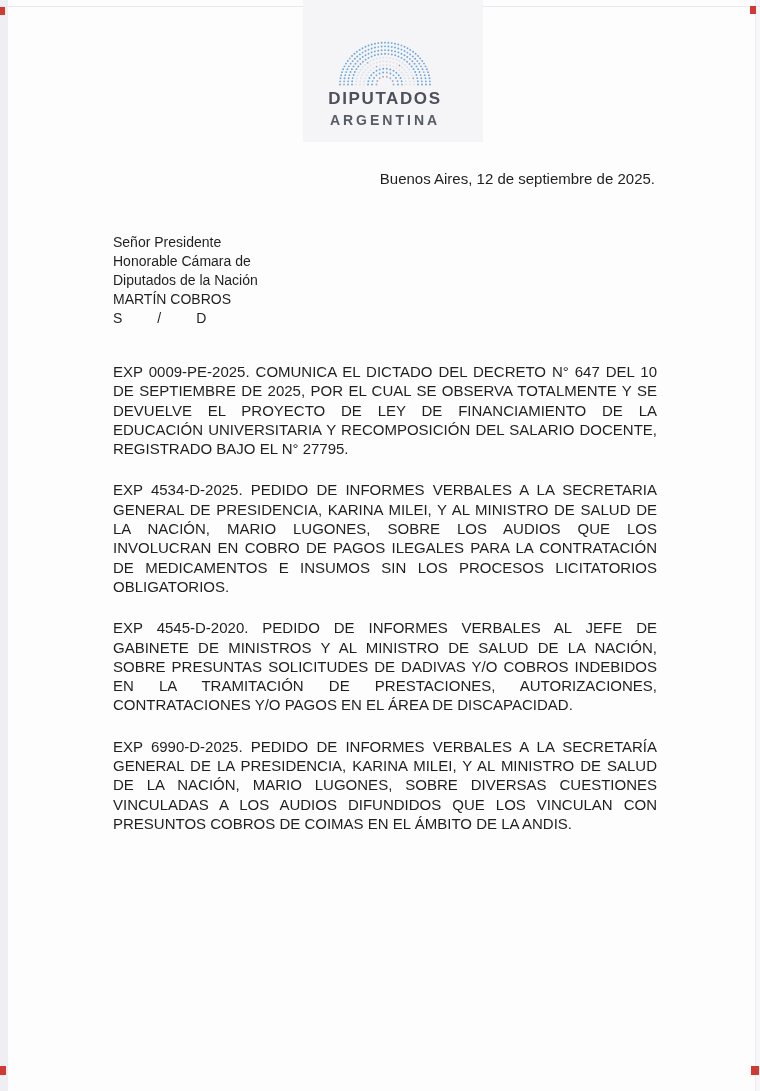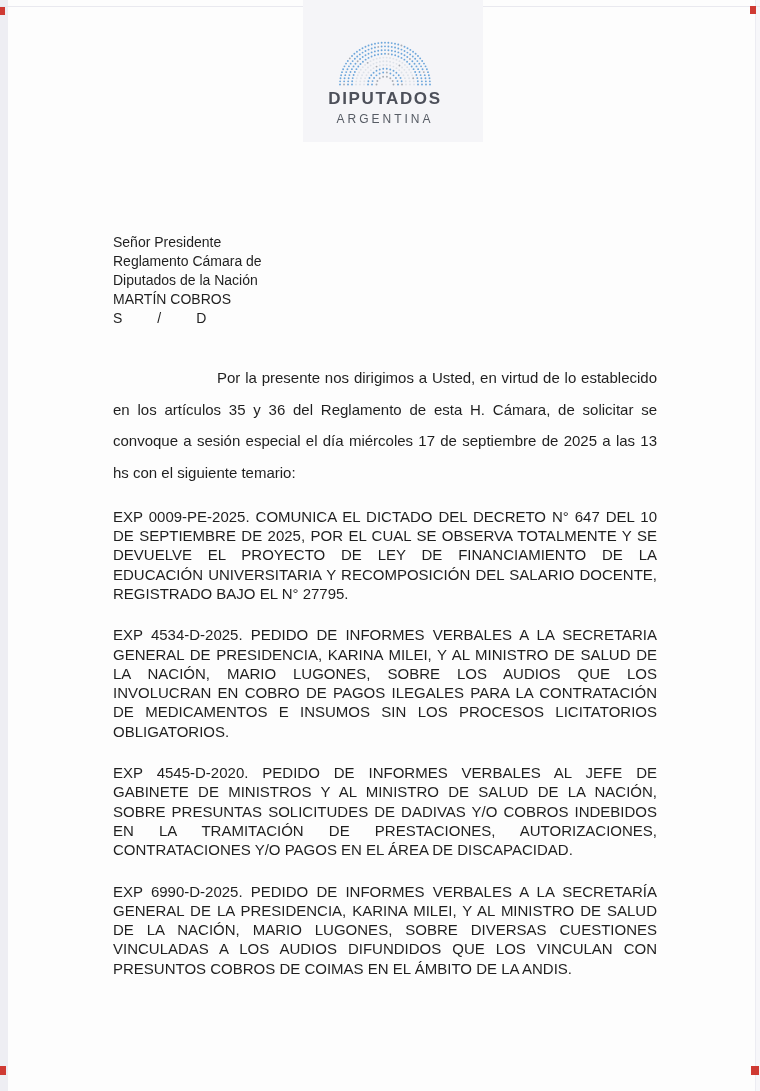--- a/index.html
+++ b/index.html
@@ -16,21 +16,21 @@
   .crop-mark { position:absolute; background:#cf3a33; }
   .crop-tl { left:0; top:7px; width:5px; height:8px; }
   .crop-tr { left:750px; top:6px; width:6px; height:8px; }
   .crop-bl { left:0; top:1066px; width:6px; height:9px; }
   .crop-br { left:751px; top:1066px; width:8px; height:9px; }
 
   .logo-backdrop { position:absolute; left:303px; top:0; width:180px; height:142px; background:#f5f5f8; }
   .logo { position:absolute; left:295px; top:38px; width:180px; text-align:center; }
   .logo svg { display:block; margin:0 auto; }
   .logo-title { font-size:17px; font-weight:600; letter-spacing:1.6px; color:#4d505a; margin-top:3px; }
-  .logo-subtitle { font-size:12px; font-weight:400; letter-spacing:3px; color:#565b64; margin-top:3px; }
+  .logo-subtitle { font-size:14px; font-weight:700; letter-spacing:3px; color:#565b64; margin-top:3px; }
 
   .date-line { position:absolute; top:170px; right:105px; font-size:15px; }
 
   .recipient { position:absolute; left:113px; top:233px; font-size:14px; line-height:19px; }
   .salutation { display:inline-block; white-space:pre; text-underline-offset:3px; }
 
   .content { position:absolute; left:113px; top:362px; width:544px; }
   .opening {
     font-size:15px; line-height:31.7px; text-align:justify;
     text-indent:104px; margin-bottom:18px;
@@ -312,30 +312,30 @@
         <circle cx="7.00" cy="34.16" r="0.95" fill="#6ea7db"></circle>
         <circle cx="6.13" cy="37.19" r="0.95" fill="#6ea7db"></circle>
         <circle cx="5.50" cy="40.26" r="0.95" fill="#6ea7db"></circle>
         <circle cx="5.13" cy="43.37" r="0.95" fill="#6ea7db"></circle>
         <circle cx="5.00" cy="46.50" r="0.95" fill="#6ea7db"></circle>
       </svg>
     <div class="logo-title">DIPUTADOS</div>
     <div class="logo-subtitle">ARGENTINA</div>
   </div>
 
+  <div class="date-line">Buenos Aires, 12 de septiembre de 2025.</div>
 
   <div class="recipient">
     <div>Señor Presidente</div>
-    <div>Reglamento Cámara de</div>
+    <div>Honorable Cámara de</div>
     <div>Diputados de la Nación</div>
     <div>MARTÍN COBROS</div>
     <div><span class="salutation">S         /         D</span></div>
   </div>
 
   <div class="content">
-    <p class="opening">Por la presente nos dirigimos a Usted, en virtud de lo establecido en los artículos 35 y 36 del Reglamento de esta H. Cámara, de solicitar se convoque a sesión especial el día miércoles 17 de septiembre de 2025 a las 13 hs con el siguiente temario:</p>
     <p class="agenda-item">EXP 0009-PE-2025. COMUNICA EL DICTADO DEL DECRETO N° 647 DEL 10 DE SEPTIEMBRE DE 2025, POR EL CUAL SE OBSERVA TOTALMENTE Y SE DEVUELVE EL PROYECTO DE LEY DE FINANCIAMIENTO DE LA EDUCACIÓN UNIVERSITARIA Y RECOMPOSICIÓN DEL SALARIO DOCENTE, REGISTRADO BAJO EL N° 27795.</p>
     <p class="agenda-item">EXP 4534-D-2025. PEDIDO DE INFORMES VERBALES A LA SECRETARIA GENERAL DE PRESIDENCIA, KARINA MILEI, Y AL MINISTRO DE SALUD DE LA NACIÓN, MARIO LUGONES, SOBRE LOS AUDIOS QUE LOS INVOLUCRAN EN COBRO DE PAGOS ILEGALES PARA LA CONTRATACIÓN DE MEDICAMENTOS E INSUMOS SIN LOS PROCESOS LICITATORIOS OBLIGATORIOS.</p>
     <p class="agenda-item">EXP 4545-D-2020. PEDIDO DE INFORMES VERBALES AL JEFE DE GABINETE DE MINISTROS Y AL MINISTRO DE SALUD DE LA NACIÓN, SOBRE PRESUNTAS SOLICITUDES DE DADIVAS Y/O COBROS INDEBIDOS EN LA TRAMITACIÓN DE PRESTACIONES, AUTORIZACIONES, CONTRATACIONES Y/O PAGOS EN EL ÁREA DE DISCAPACIDAD.</p>
     <p class="agenda-item">EXP 6990-D-2025. PEDIDO DE INFORMES VERBALES A LA SECRETARÍA GENERAL DE LA PRESIDENCIA, KARINA MILEI, Y AL MINISTRO DE SALUD DE LA NACIÓN, MARIO LUGONES, SOBRE DIVERSAS CUESTIONES VINCULADAS A LOS AUDIOS DIFUNDIDOS QUE LOS VINCULAN CON PRESUNTOS COBROS DE COIMAS EN EL ÁMBITO DE LA ANDIS.</p>
   </div>
 
 </div>
 
 </body></html>

